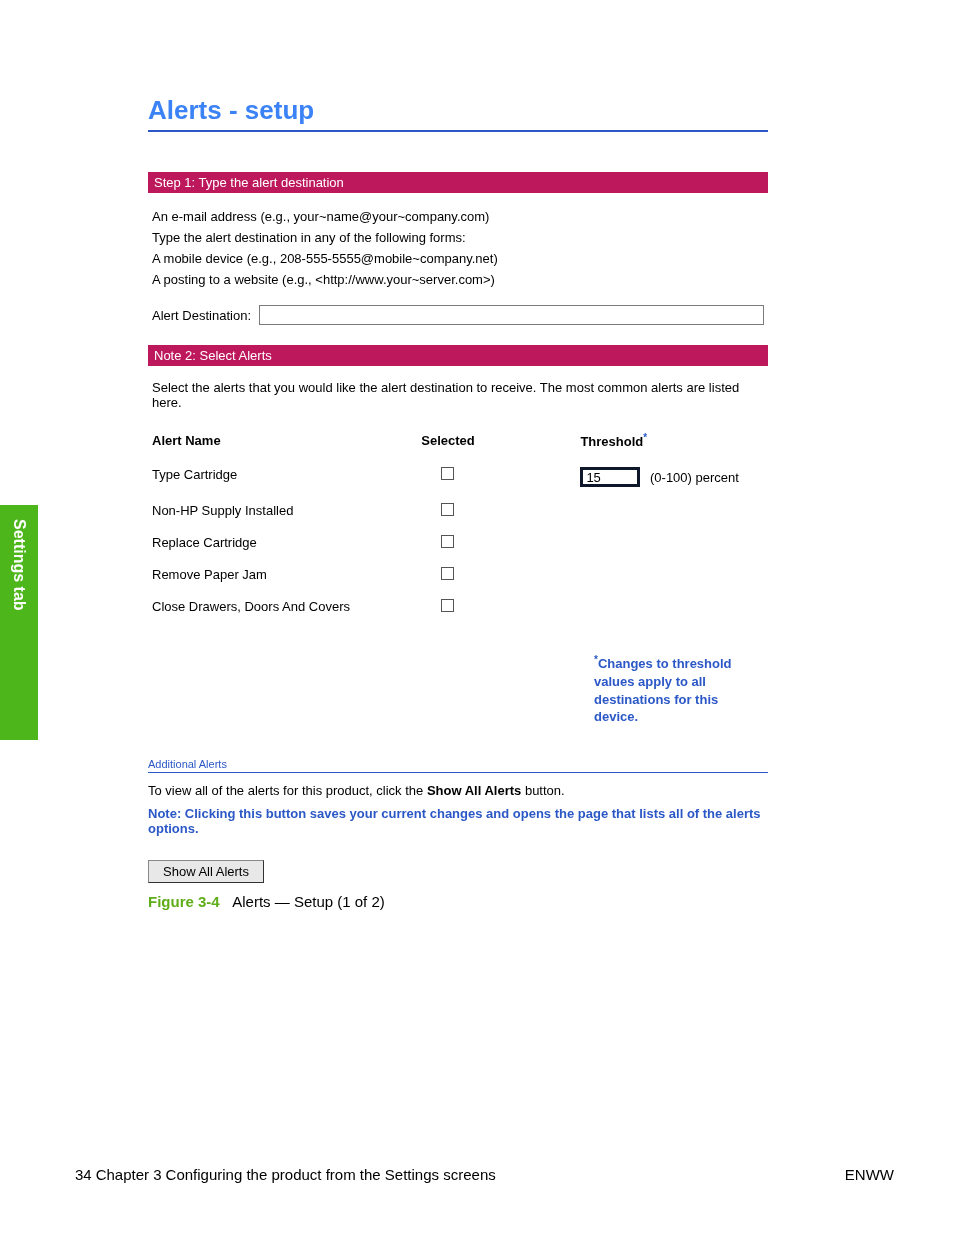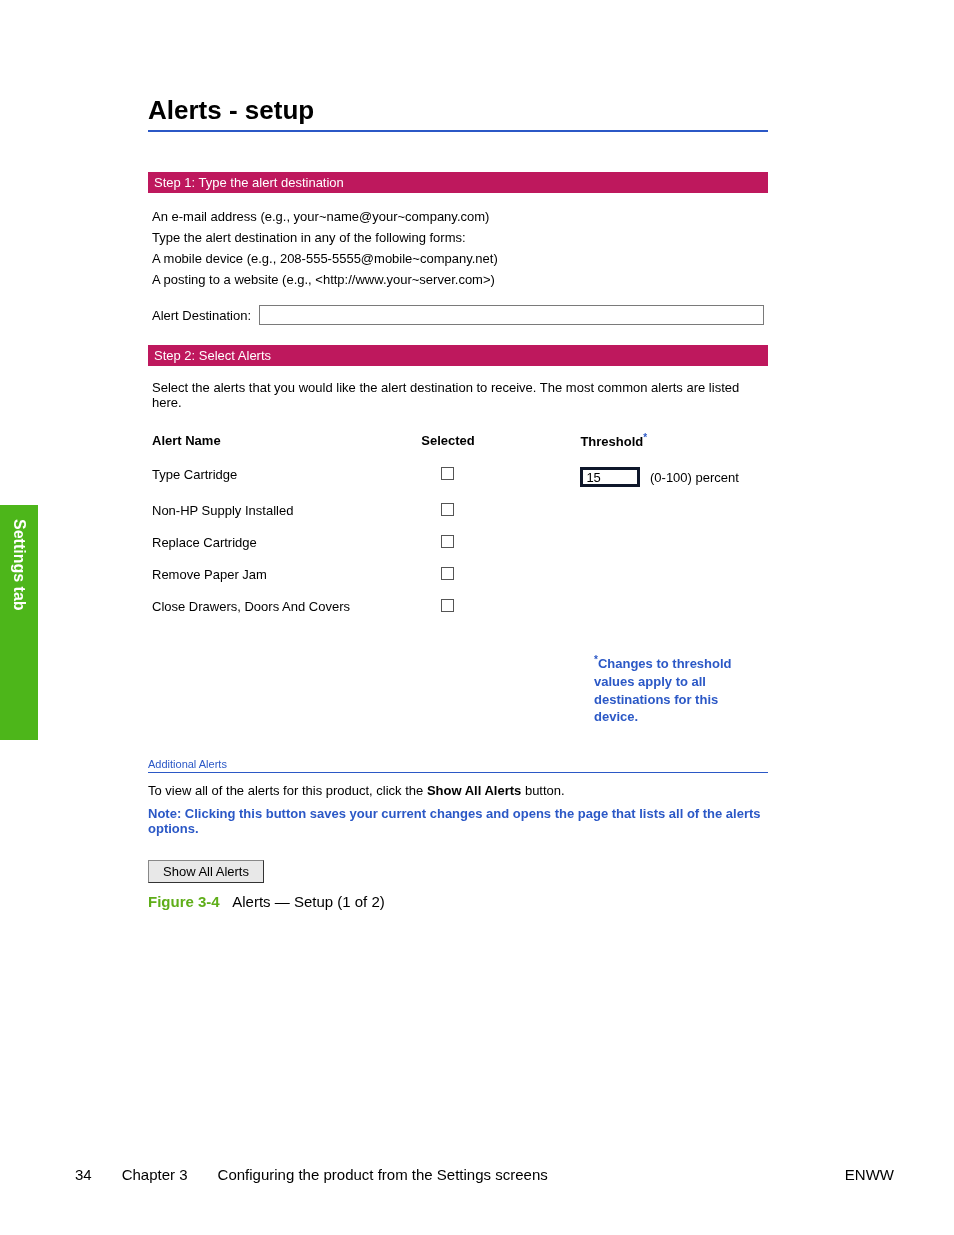--- a/index.html
+++ b/index.html
@@ -14,21 +14,21 @@
     position: relative;
   }
   .page {
     position: absolute;
     left: 148px;
     top: 95px;
     width: 620px;
   }
   .page-title {
     font-size: 26px;
-    color: #000000;
+    color: #3b82f6;
     font-weight: bold;
     border-bottom: 2px solid #2b58c6;
     padding-bottom: 4px;
     margin: 0 0 40px 0;
   }
   .step-header {
     background: #be185d;
     color: #fff;
     font-size: 13px;
     padding: 3px 6px;
@@ -125,21 +125,21 @@
   }
   .footer {
     position: absolute;
     left: 75px;
     right: 60px;
     bottom: 52px;
     font-size: 15px;
     display: flex;
     justify-content: space-between;
   }
-  .footer-left { display: flex; gap: 30px; text-align: center; }
+  .footer-left { display: flex; gap: 4px; text-align: center; }
 </style>
 </head>
 <body>
 
 <div class="side-tab">Settings tab</div>
 
 <div class="page">
 
   <h1 class="page-title">Alerts - setup</h1>
 
@@ -148,21 +148,21 @@
     <p>An e-mail address (e.g., your~name@your~company.com)</p>
     <p>Type the alert destination in any of the following forms:</p>
     <p>A mobile device (e.g., 208-555-5555@mobile~company.net)</p>
     <p>A posting to a website (e.g., &lt;http://www.your~server.com&gt;)</p>
     <div class="dest-row">
       <span class="dest-label">Alert Destination:</span>
       <input class="dest-input" type="text" value="" style="">
     </div>
   </div>
 
-  <div class="step-header">Step 2: Select Alerts</div>
+  <div class="step-header">Note 2: Select Alerts</div>
   <div class="step2-body">
     <p class="intro">Select the alerts that you would like the alert destination to receive. The most common alerts are listed here.</p>
 
     <table class="alerts-table">
       <thead>
         <tr>
           <th class="col-alert">Alert Name</th>
           <th class="col-sel">Selected</th>
           <th class="col-thr">
             <span>Threshold</span><span class="asterisk">*</span>

